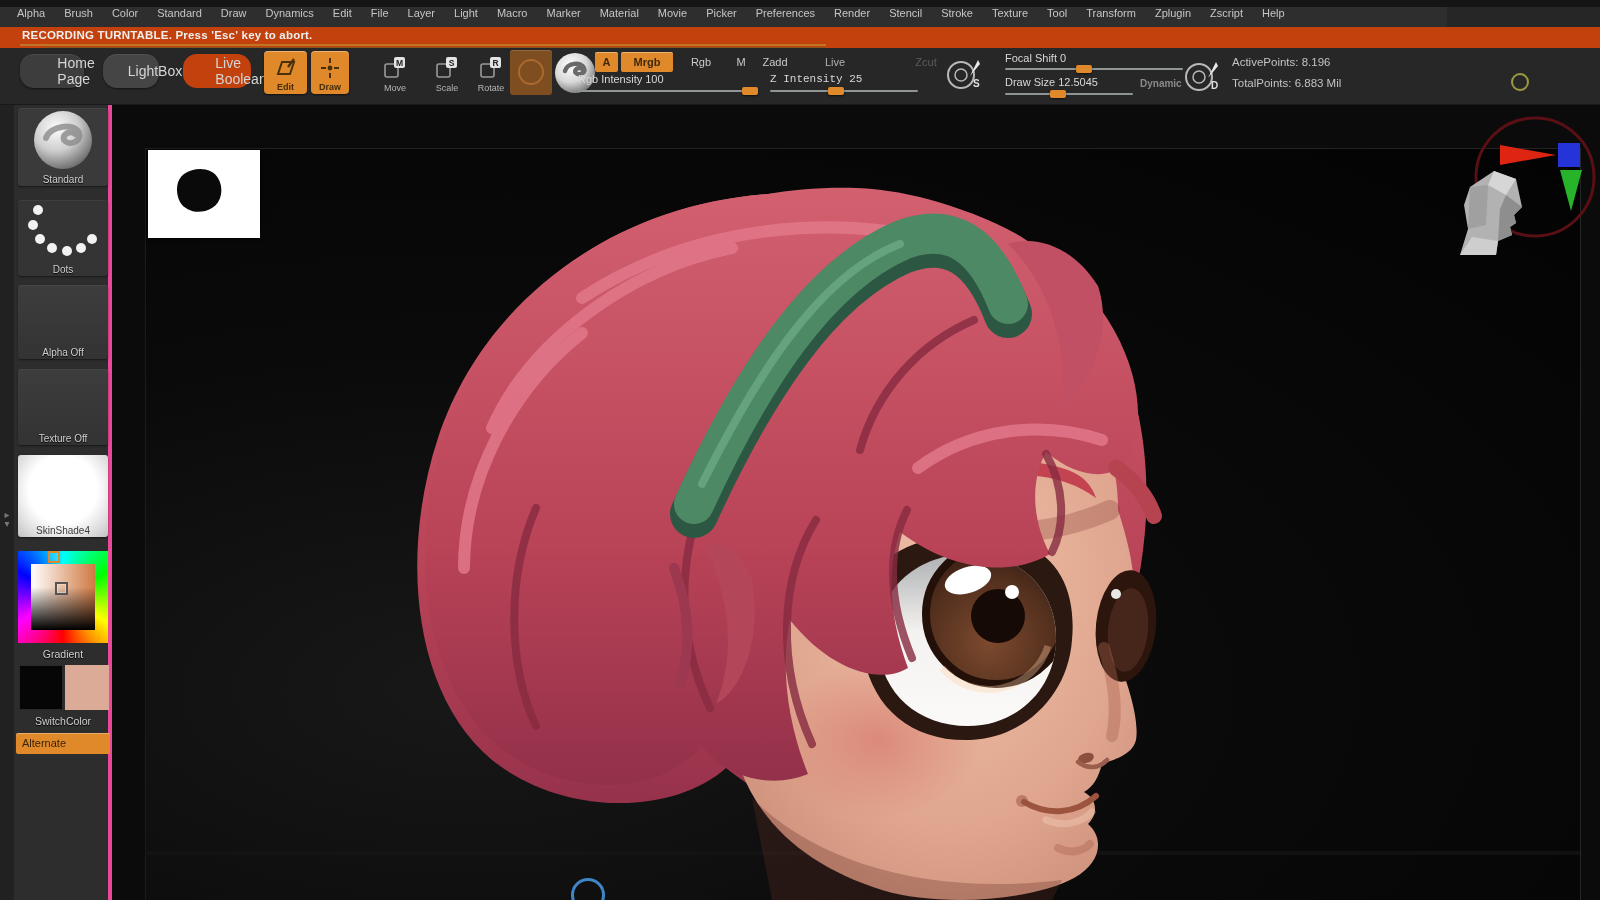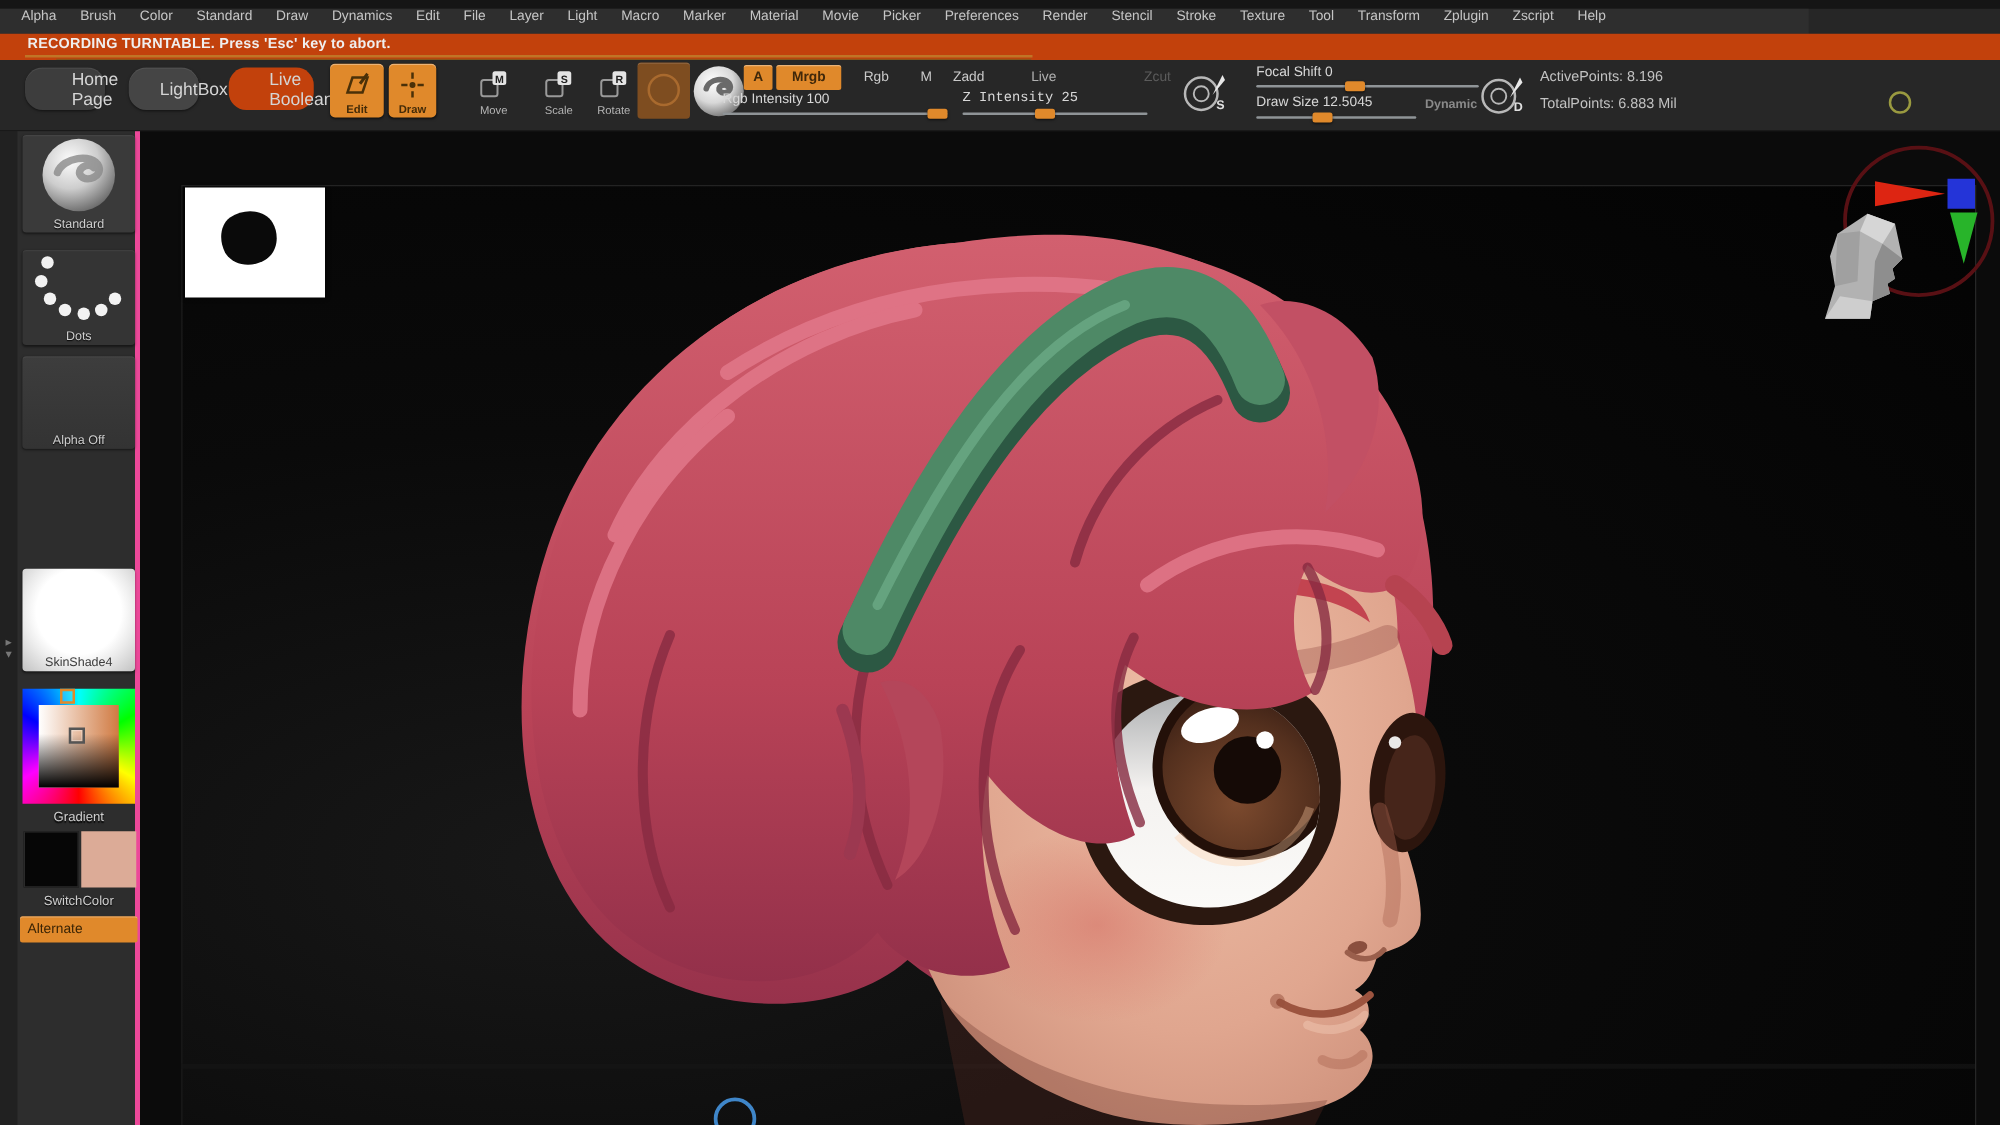--- a/index.html
+++ b/index.html
@@ -321,20 +321,23 @@
         <circle cx="74" cy="39" r="5"></circle>
       </g>
     </svg>
     <div class="tile-label">Dots</div>
   </div>
 
   <div class="tile" id="tile-alpha">
     <div class="tile-label">Alpha Off</div>
   </div>
 
+  <div class="tile" id="tile-texture">
+    <div class="tile-label">Texture Off</div>
+  </div>
 
   <div class="tile" id="tile-material">
     <div class="tile-label">SkinShade4</div>
   </div>
 
   <div id="picker">
     <div id="picker-sv"></div>
     <div id="hue-cursor"></div>
     <div id="sv-cursor"></div>
   </div>

